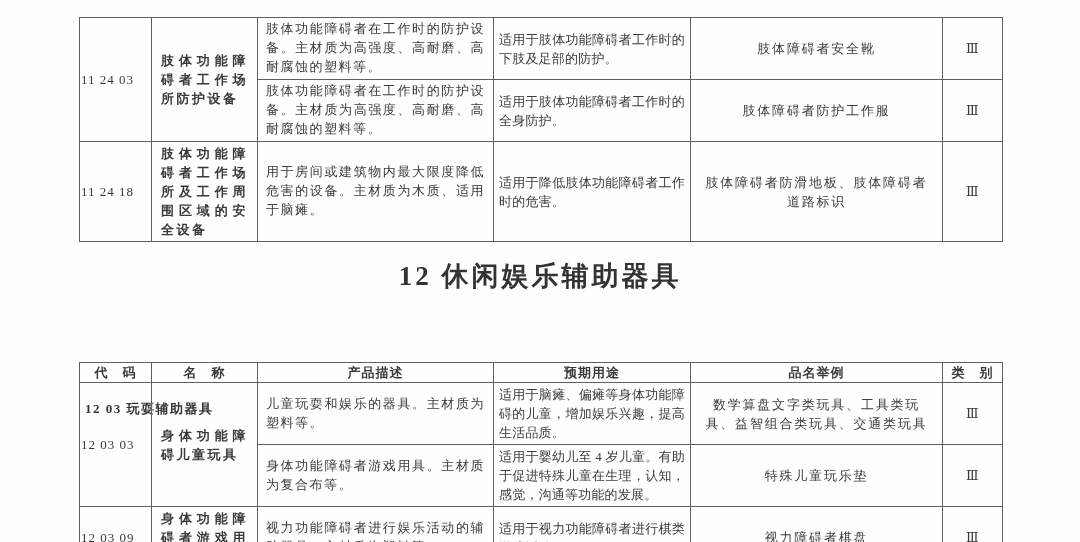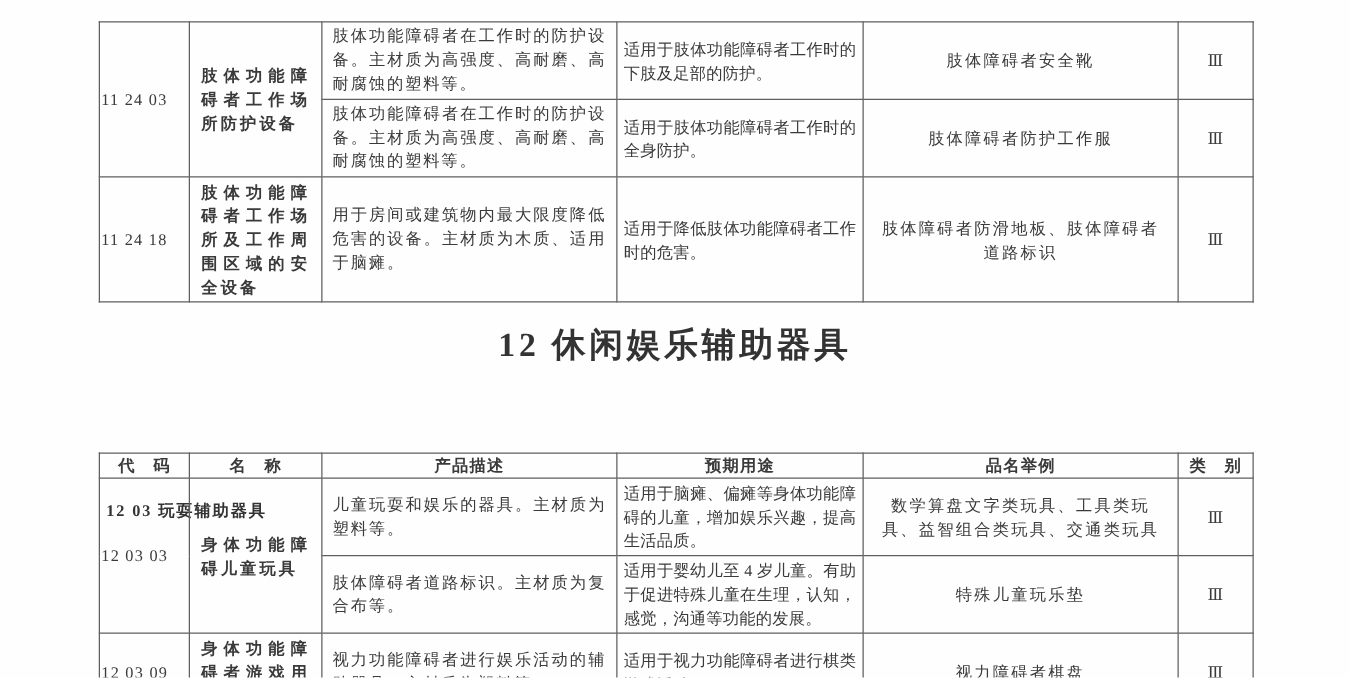--- a/index.html
+++ b/index.html
@@ -136,21 +136,21 @@
       </tr>
       <tr class="h50">
         <td class="c-code" rowspan="2">12 03 03</td>
         <td class="c-name" rowspan="2">身体功能障碍儿童玩具</td>
         <td class="c-desc">儿童玩耍和娱乐的器具。主材质为塑料等。</td>
         <td class="c-use">适用于脑瘫、偏瘫等身体功能障碍的儿童，增加娱乐兴趣，提高生活品质。</td>
         <td class="c-ex">数学算盘文字类玩具、工具类玩具、益智组合类玩具、交通类玩具</td>
         <td class="c-cat">Ⅲ</td>
       </tr>
       <tr class="h62">
-        <td class="c-desc">肢体障碍者道路标识。主材质为复合布等。</td>
+        <td class="c-desc">身体功能障碍者游戏用具。主材质为复合布等。</td>
         <td class="c-use">适用于婴幼儿至 4 岁儿童。有助于促进特殊儿童在生理，认知，感觉，沟通等功能的发展。</td>
         <td class="c-ex">特殊儿童玩乐垫</td>
         <td class="c-cat">Ⅲ</td>
       </tr>
       <tr class="h38">
         <td class="c-code">12 03 09</td>
         <td class="c-name">身体功能障碍者游戏用具</td>
         <td class="c-desc">视力功能障碍者进行娱乐活动的辅助器具。主材质为塑料等。</td>
         <td class="c-use">适用于视力功能障碍者进行棋类游戏活动。</td>
         <td class="c-ex">视力障碍者棋盘</td>

